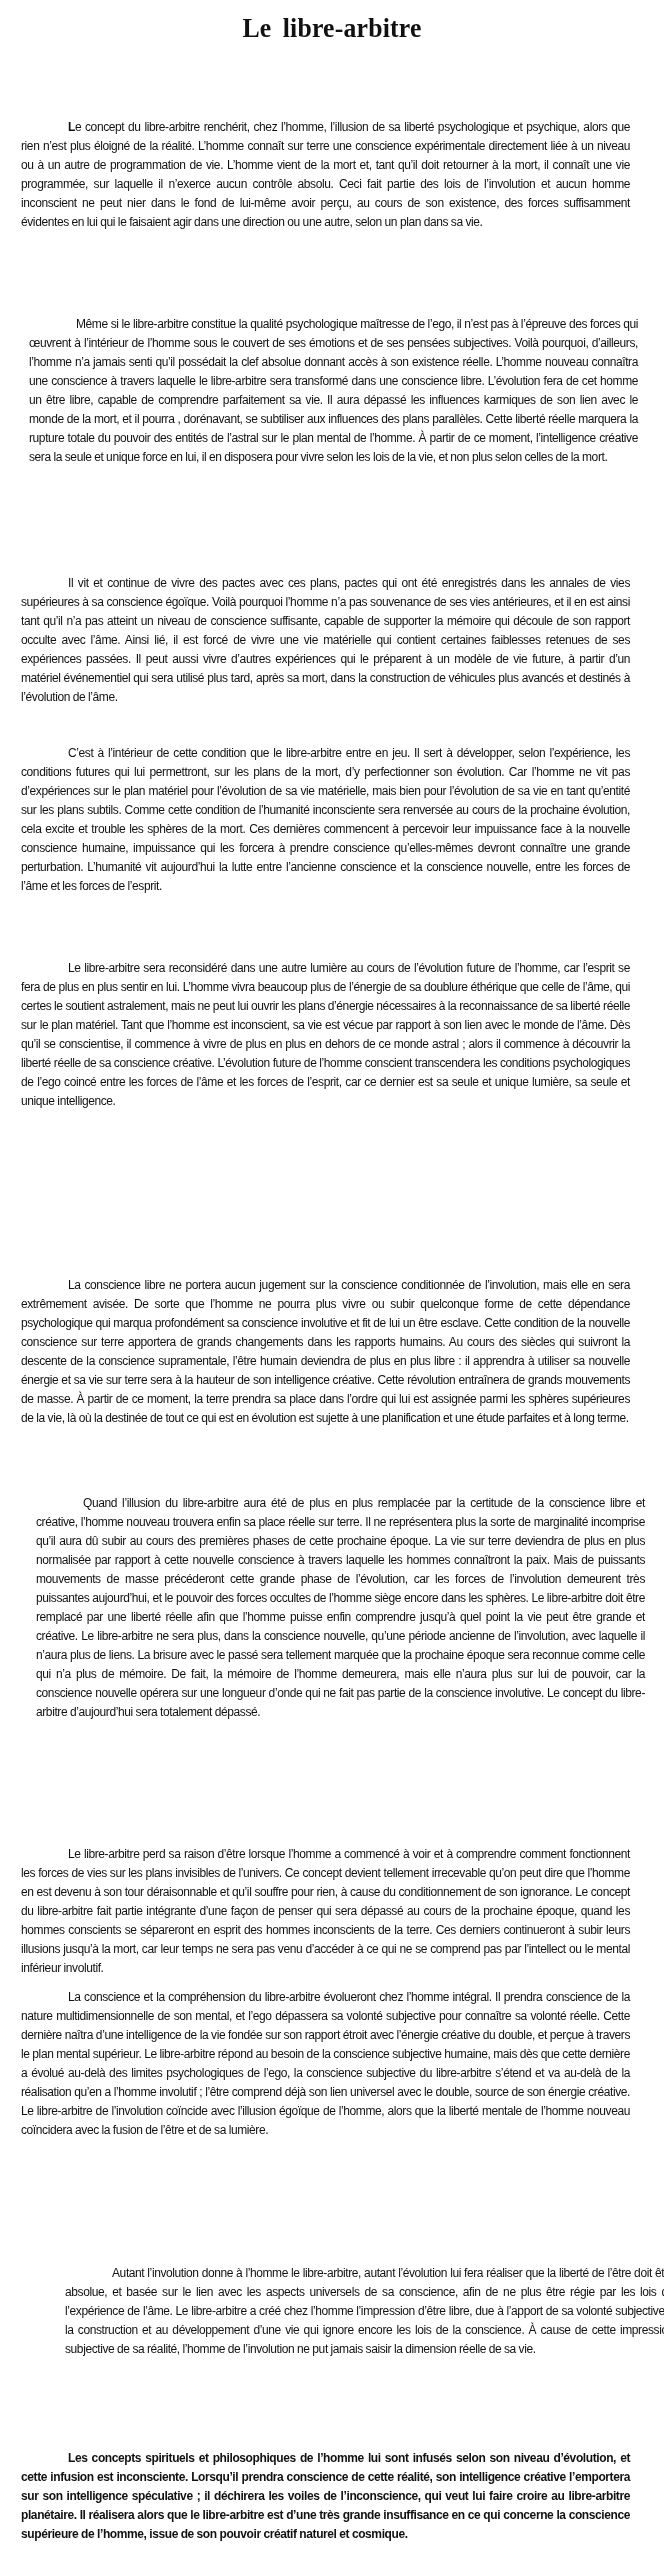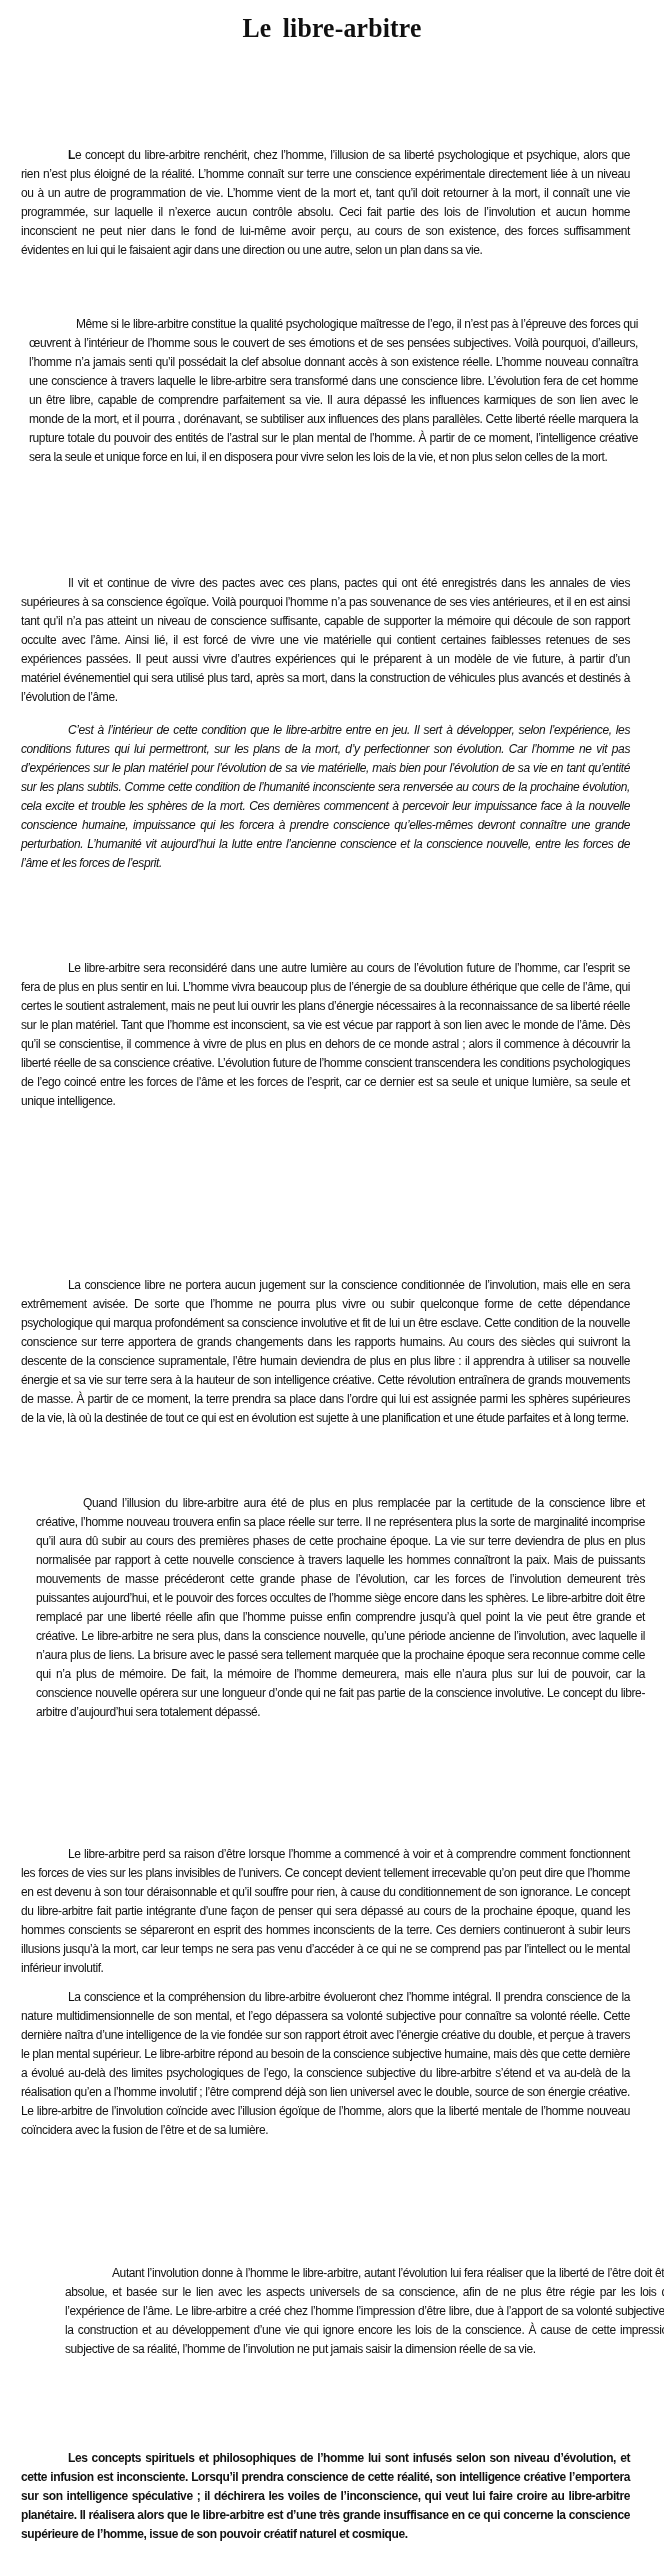--- a/index.html
+++ b/index.html
@@ -37,24 +37,24 @@
       font-size: 12px;
       line-height: 19px;
       text-align: justify;
       text-indent: 47px;
       letter-spacing: -0.4px;
       word-spacing: -0.2px;
     }
     .para .dropcap {
       font-weight: bold;
     }
-    #p1  { top: 118px; margin-top: 28px; }
+    #p1  { top: 118px; }
     #p2  { top: 315px; margin-left: 8px; }
     #p3  { top: 574px; }
-    #p4  { top: 721px; font-style: italic; }
+    #p4  { top: 744px; }
     #p5  { top: 959px; }
     #p6  { top: 1228px; margin-top: 48px; }
     #p7  { top: 1494px; margin-left: 15px; }
     #p8  { top: 1845px; }
     #p9  { top: 1988px; }
     #p10 { top: 2264px; margin-left: 44px; }
     #p11 { top: 2449px; font-weight: bold; }
   </style>
 </head>
 <body>

